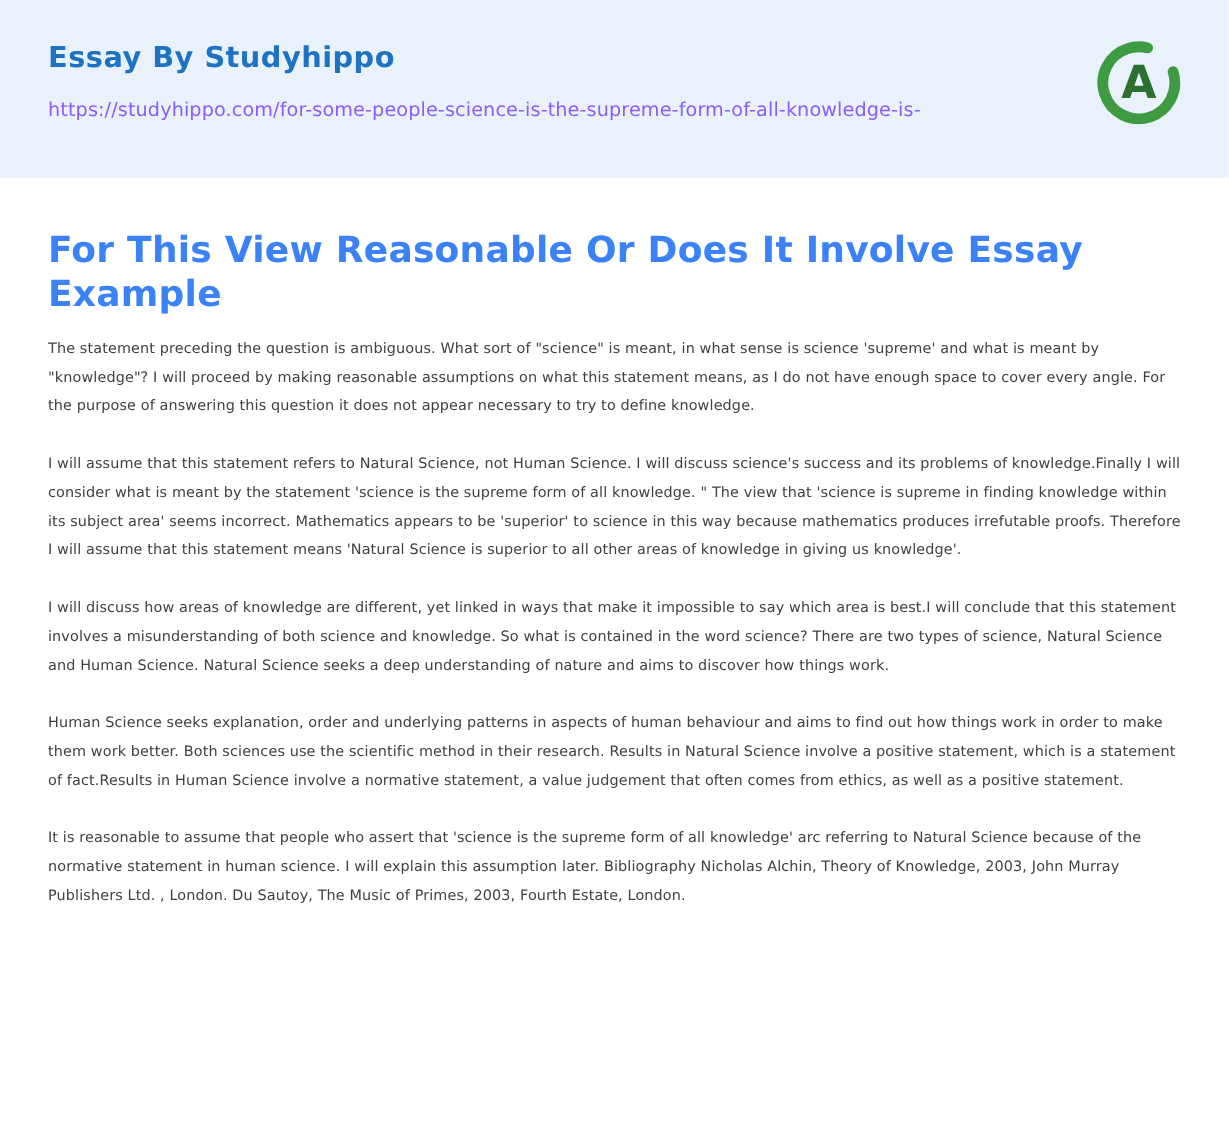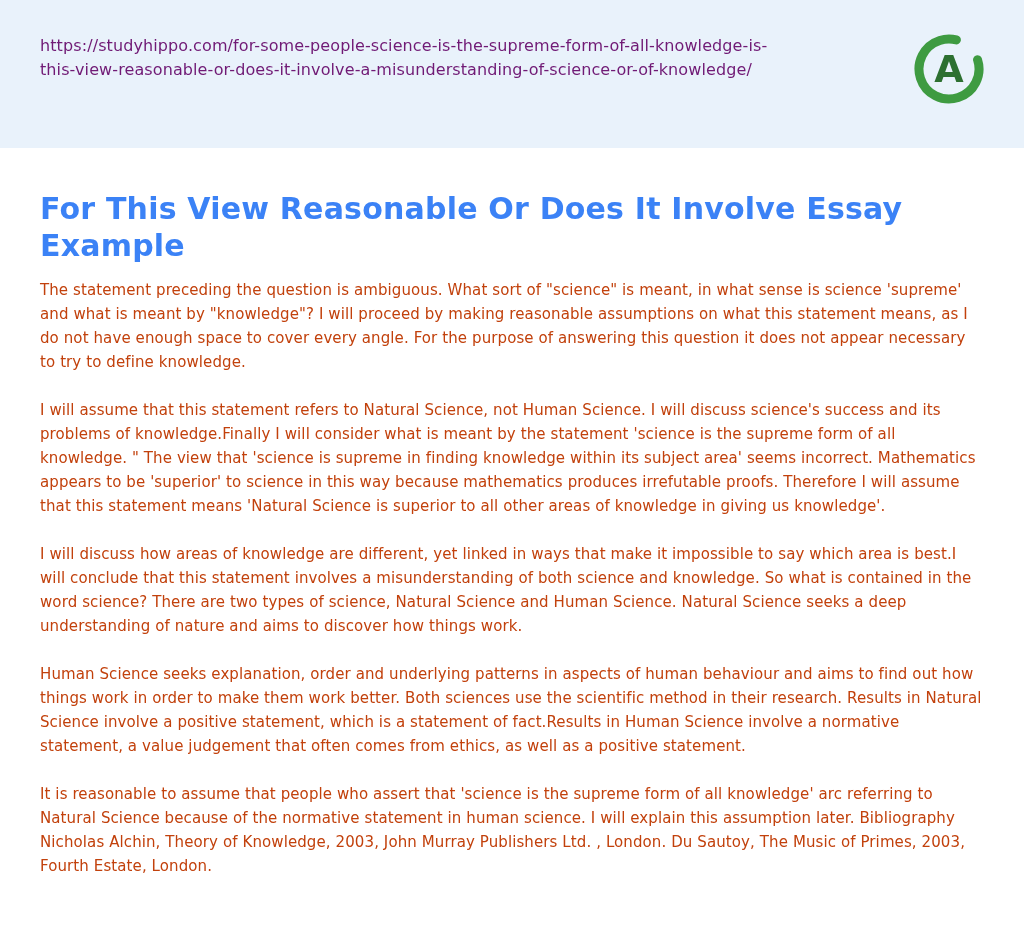--- a/index.html
+++ b/index.html
@@ -25,21 +25,21 @@
   }
   .site-title {
     color: #1d72c2;
     font-size: 24px;
     font-weight: bold;
     letter-spacing: 0.4px;
     margin: 0 0 18px 0;
   }
   .essay-url {
     display: block;
-    color: #701a75;
+    color: #8b5cf6;
     font-size: 16px;
     line-height: 24px;
     text-decoration: none;
     cursor: pointer;
     max-width: 820px;
     letter-spacing: 0.1px;
   }
   .logo {
     position: absolute;
     top: 34px;
@@ -55,37 +55,37 @@
     margin: 42px 0 14px 0;
     font-size: 30px;
     line-height: 37px;
     font-weight: 800;
     color: #3b82f6;
     letter-spacing: 0.2px;
     max-width: 900px;
   }
   .essay-paragraph {
     margin: 0 0 24px 0;
-    font-size: 15px;
+    font-size: 12px;
     line-height: 24px;
-    color: #c2410c;
+    color: #404040;
     letter-spacing: 0.1px;
     max-width: 944px;
   }
 </style>
 </head>
 <body>
 
 <div class="page">
 
   <div class="header">
+    <div class="site-title">Essay By Studyhippo</div>
 
     <a class="essay-url">
       <span>https://studyhippo.com/for-some-people-science-is-the-supreme-form-of-all-knowledge-is-</span><br>
-      <span>this-view-reasonable-or-does-it-involve-a-misunderstanding-of-science-or-of-knowledge/</span>
     </a>
 
     <div class="logo">
       <svg viewBox="0 0 70 70" width="70" height="70">
         <circle cx="35" cy="35" r="30" fill="none" stroke="#3e9b41" stroke-width="9" stroke-linecap="round" stroke-dasharray="158 31" transform="rotate(-18 35 35)"></circle>
         <text x="35" y="48" text-anchor="middle" font-family="DejaVu Sans, Liberation Sans, sans-serif" font-size="38" font-weight="bold" fill="#2d7031">A</text>
       </svg>
     </div>
   </div>
 

